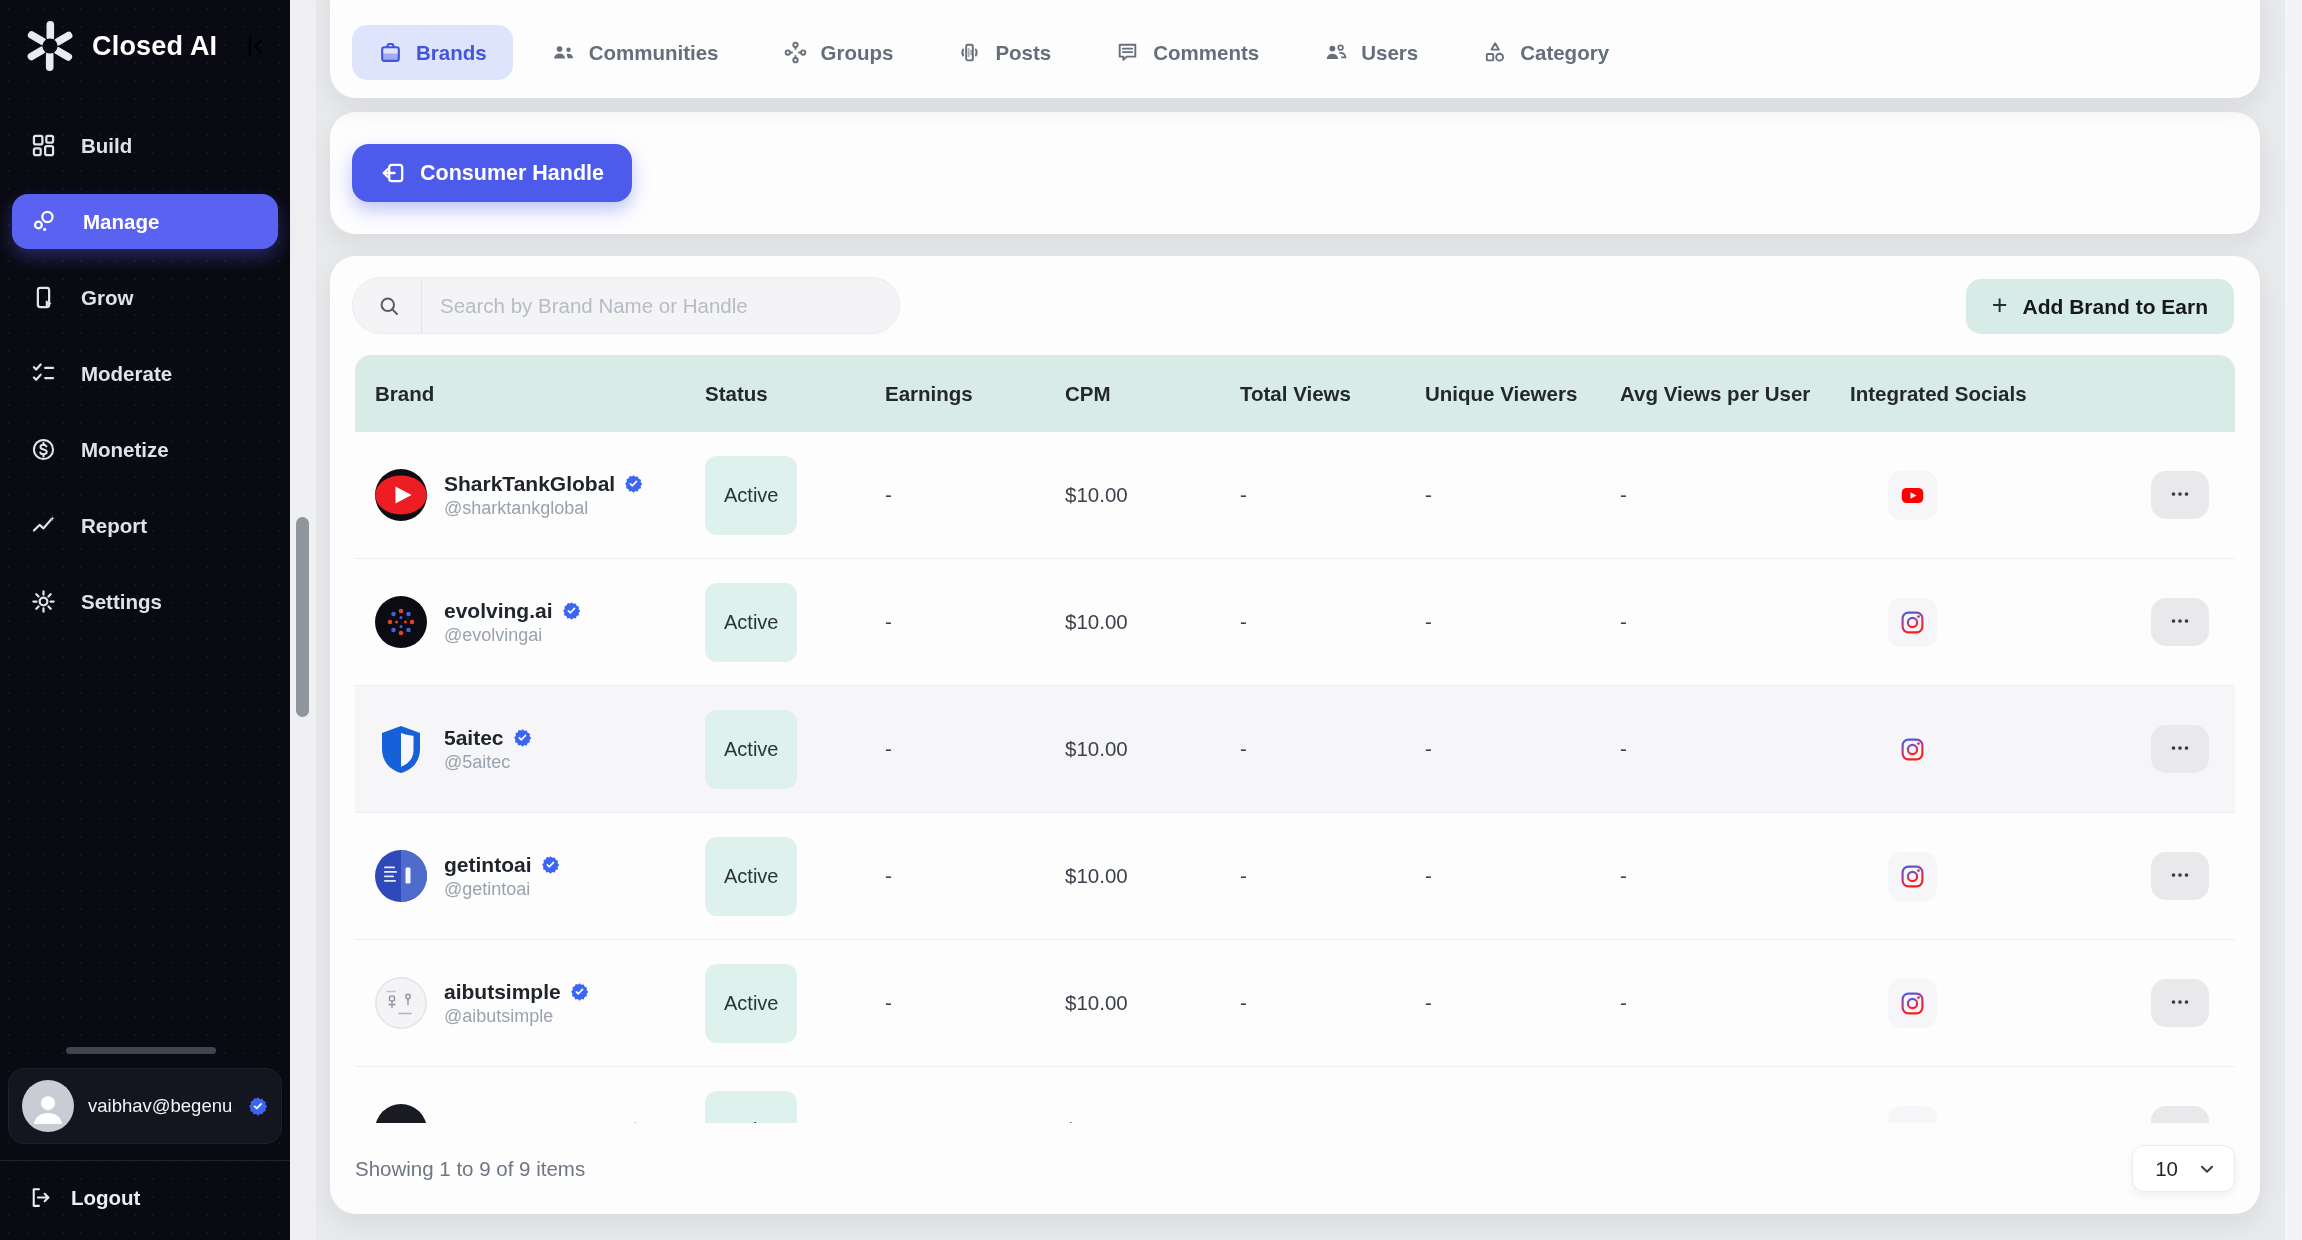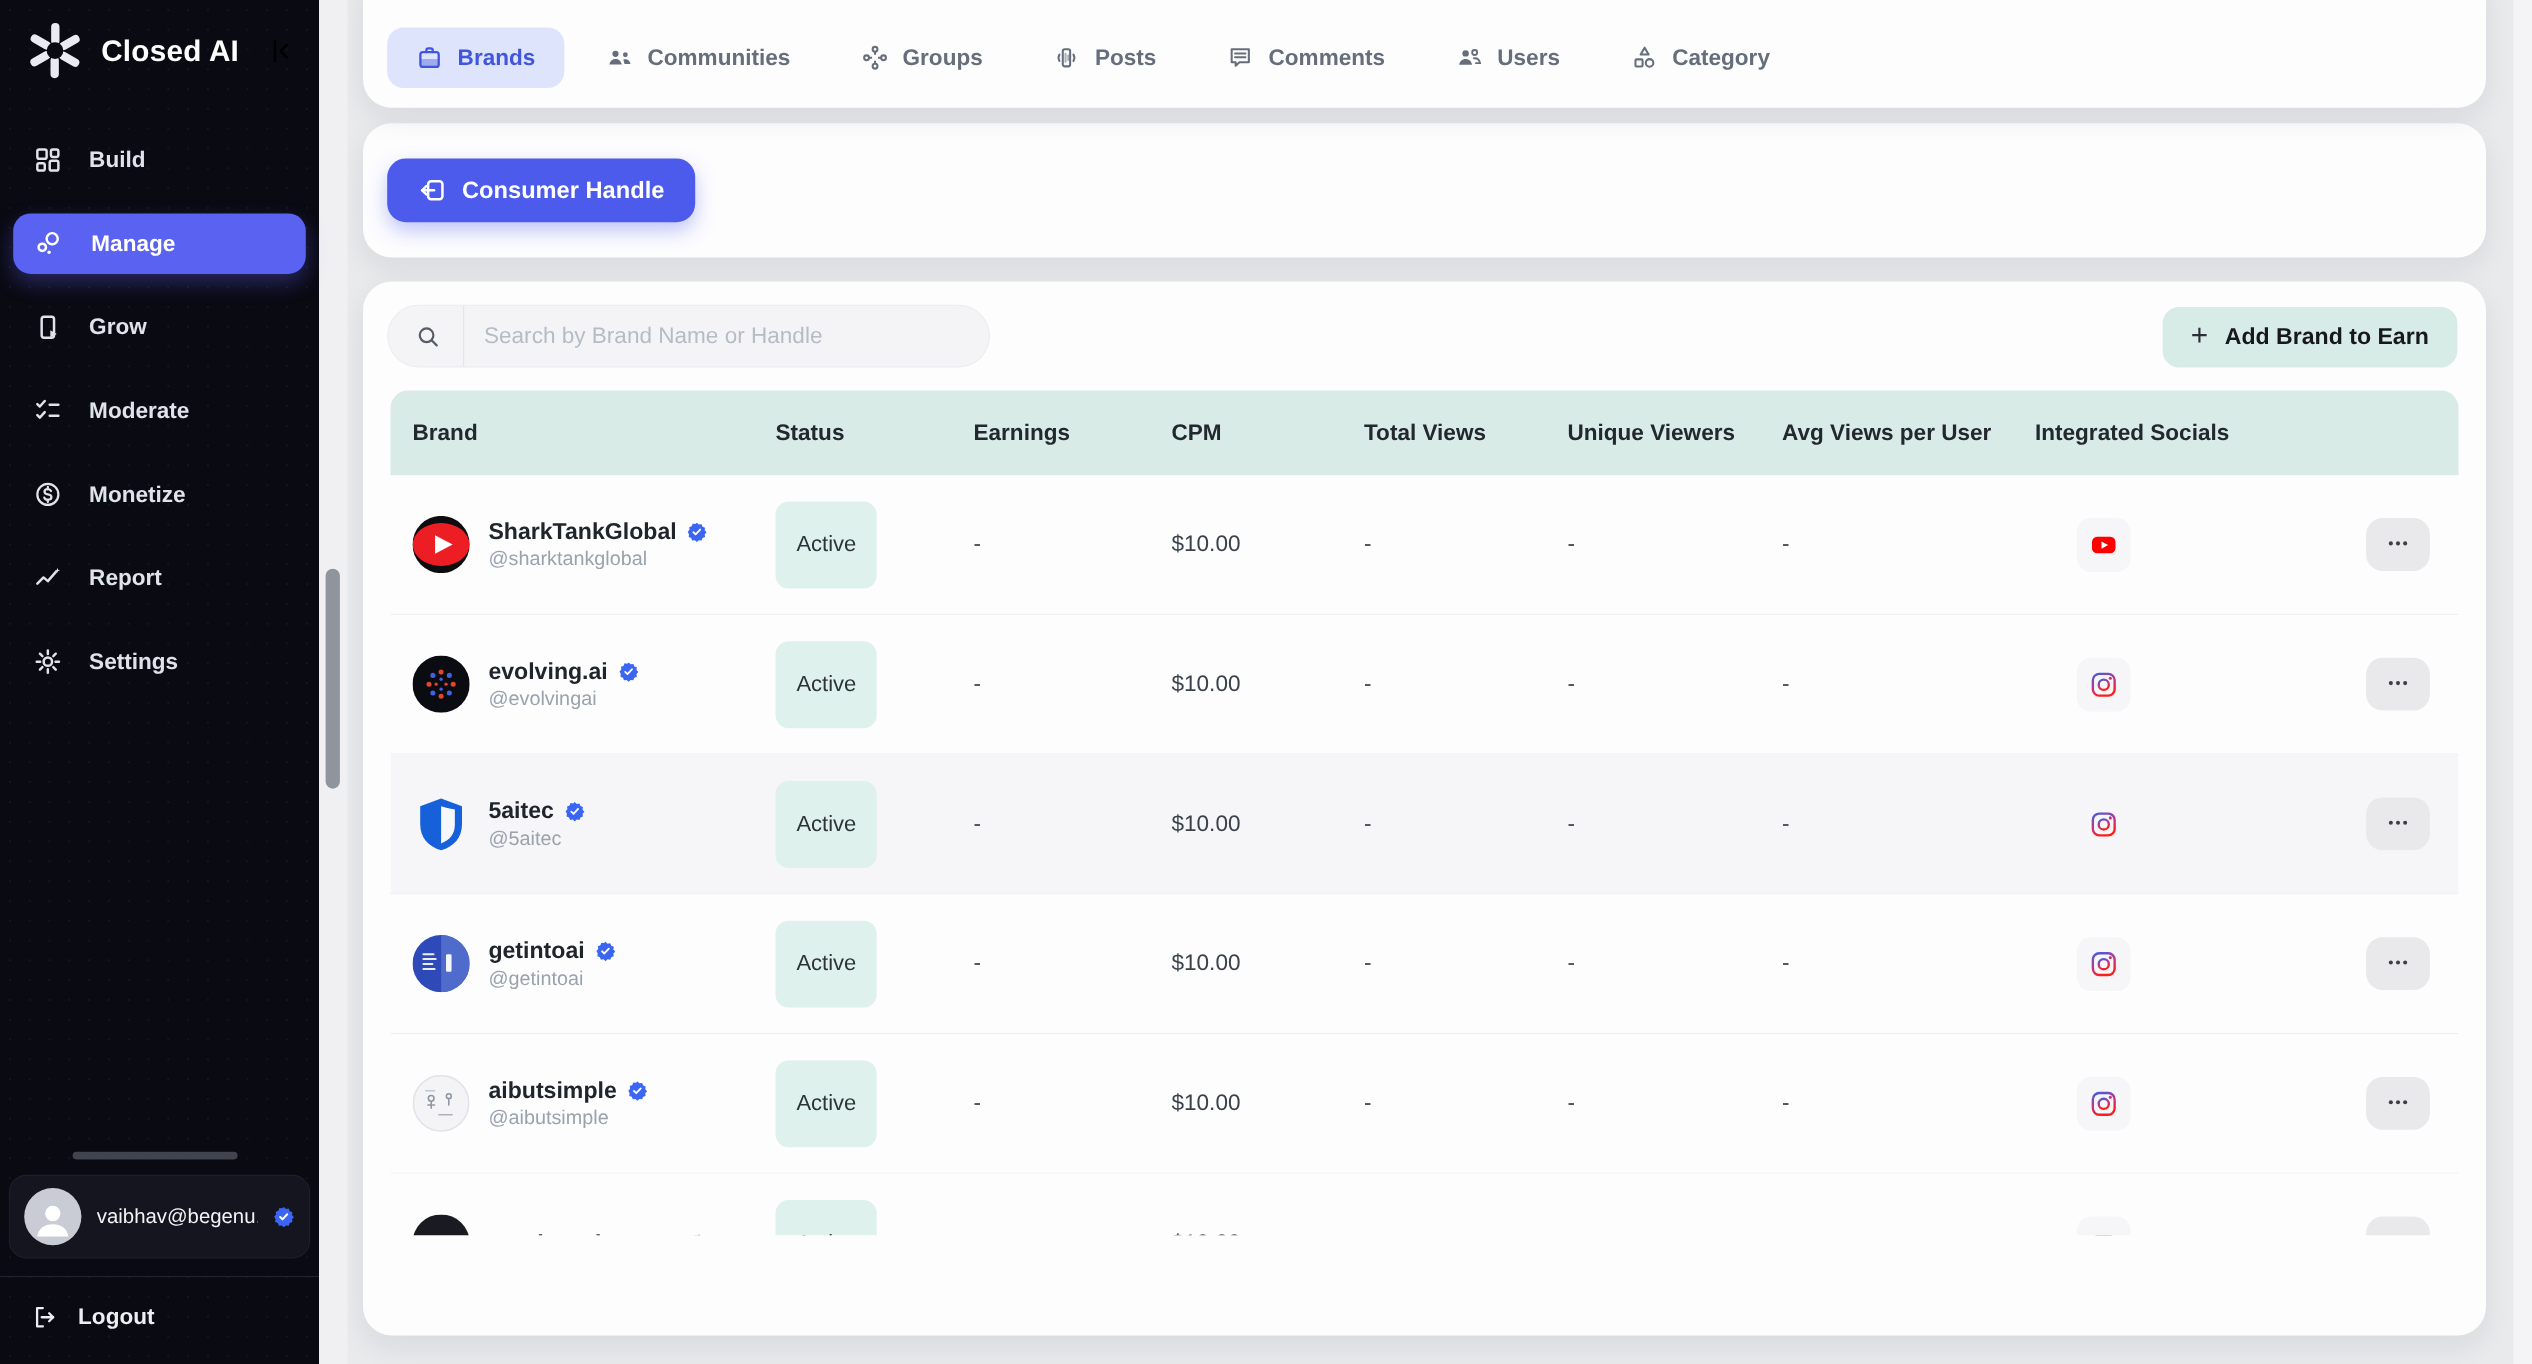--- a/index.html
+++ b/index.html
@@ -664,15 +664,26 @@
                 <span class="dots-ic"><svg viewBox="0 0 24 24" fill="#3a3f46">
                     <circle cx="6" cy="12" r="1.7"></circle>
                     <circle cx="12" cy="12" r="1.7"></circle>
                     <circle cx="18" cy="12" r="1.7"></circle>
                   </svg></span>
               </button>
             </div>
   </div>
 </div>
 
+      <div class="tfoot">
+        <span class="summary">Showing 1 to 9 of 9 items</span>
+        <div class="pagesize">
+          <span>10</span>
+          <span class="chev">
+              <svg viewBox="0 0 24 24" fill="none" stroke="#3a3f46" stroke-width="2.2" stroke-linecap="round" stroke-linejoin="round">
+                <path d="M6.5 9.5L12 15l5.5-5.5"></path>
+              </svg>
+            </span>
+        </div>
+      </div>
     </div>
   </main>
 </div>
 
 </body></html>

